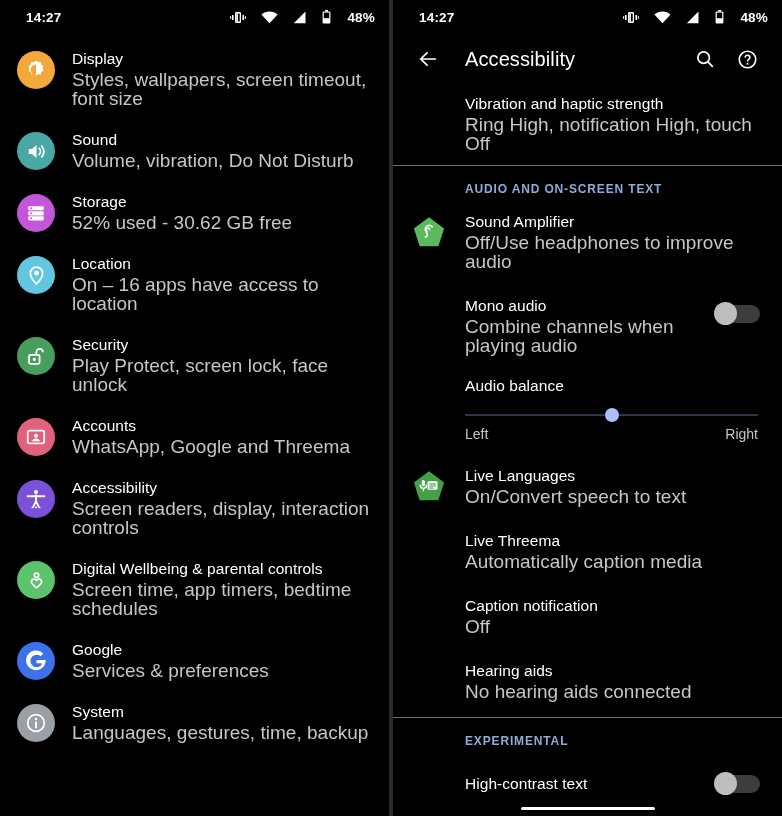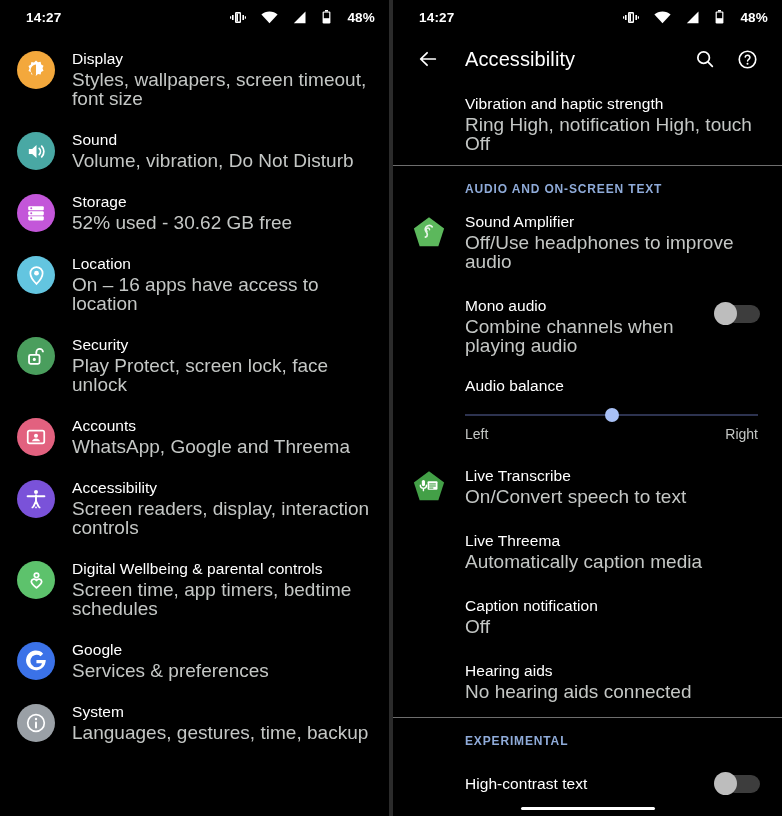--- a/index.html
+++ b/index.html
@@ -528,21 +528,21 @@
               <rect x="16.5" y="13" width="10.5" height="9" rx="1" fill="#fff"></rect>
               <rect x="18.2" y="15.2" width="7" height="1.2" fill="#43A047"></rect>
               <rect x="18.2" y="17.4" width="7" height="1.2" fill="#43A047"></rect>
               <rect x="18.2" y="19.6" width="4.4" height="1.2" fill="#43A047"></rect>
               <rect x="10.4" y="11.6" width="3.4" height="6.6" rx="1.7" fill="#fff"></rect>
               <path d="M8.8 17.2a3.3 3.3 0 006.6 0M12.1 20.5v2.4" stroke="#fff" stroke-width="1.5" fill="none" stroke-linecap="round"></path>
             </svg>
         </div>
       </div>
       <div class="txt">
-        <div class="title">Live Transcribe</div>
+        <div class="title">Live Languages</div>
         <div class="sub">On/Convert speech to text</div>
       </div>
     </div>
 
     <div class="row" style="padding-top:14px;">
       <div class="icon-slot"></div>
       <div class="txt">
         <div class="title">Live Threema</div>
         <div class="sub">Automatically caption media</div>
       </div>

